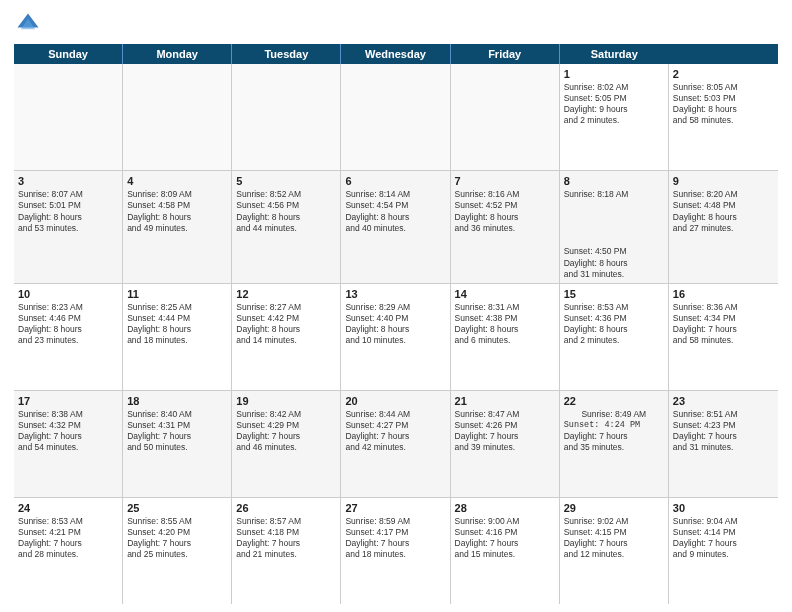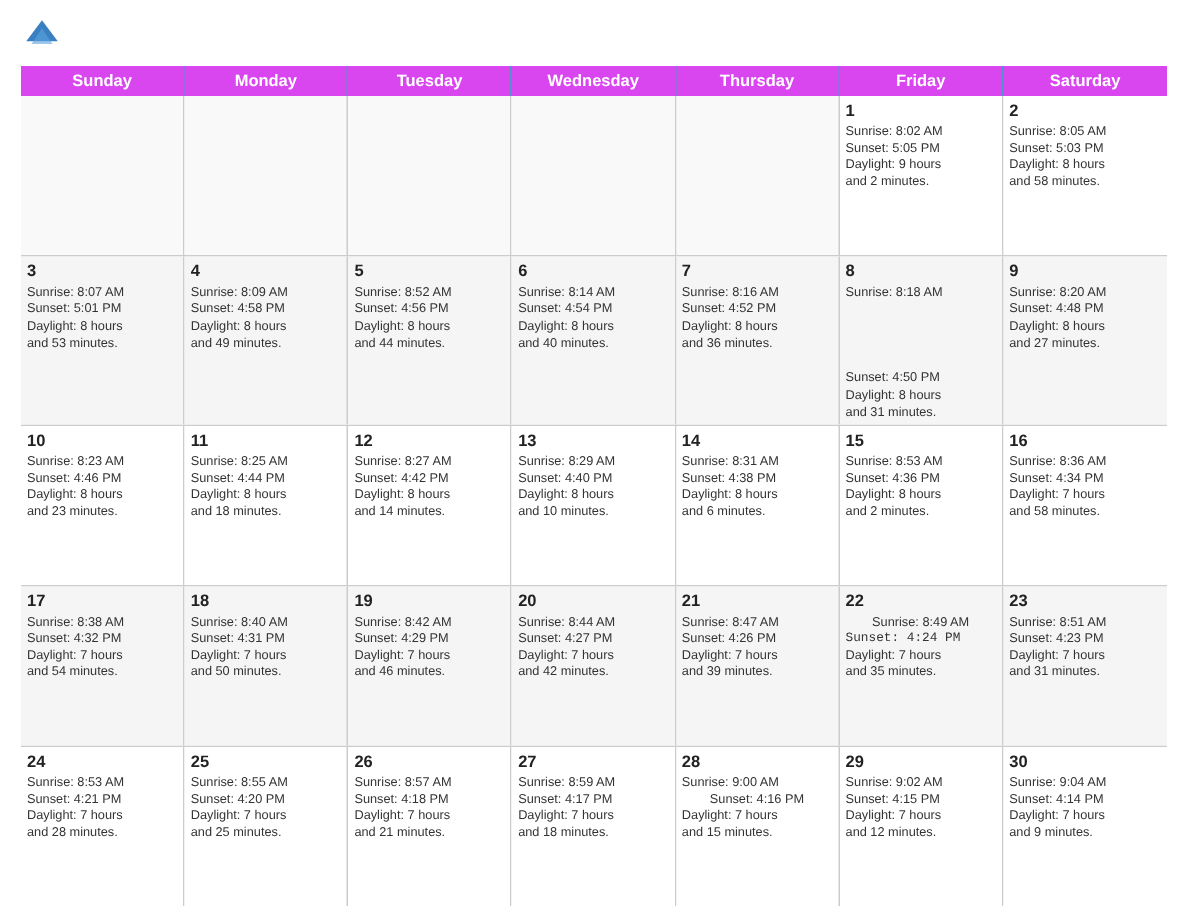--- a/index.html
+++ b/index.html
@@ -54,21 +54,21 @@
       color: #444;
     }
     .calendar {
       flex: 1;
       display: flex;
       flex-direction: column;
     }
     .cal-header {
       display: grid;
       grid-template-columns: repeat(7, 1fr);
-      background: #d946ef;
+      background: #0c4a6e;
     }
     .cal-header-cell {
       color: #fff;
       font-size: 11px;
       font-weight: bold;
       text-align: center;
       padding: 4px 2px;
       border-right: 1px solid #5590cc;
     }
     .cal-header-cell:last-child { border-right: none; }
@@ -130,21 +130,20 @@
       <h2></h2>
     </div>
   </div>
 
   <div class="calendar">
     <div class="cal-header" id="cal-header">
         <div class="cal-header-cell">Sunday</div>
         <div class="cal-header-cell">Monday</div>
         <div class="cal-header-cell">Tuesday</div>
         <div class="cal-header-cell">Wednesday</div>
-        <div class="cal-header-cell">Thursday</div>
         <div class="cal-header-cell">Friday</div>
         <div class="cal-header-cell">Saturday</div>
       </div>
     <div class="cal-body" id="cal-body">
         <div class="cal-row">
           <div class="cal-cell empty"></div>
           <div class="cal-cell empty"></div>
           <div class="cal-cell empty"></div>
           <div class="cal-cell empty"></div>
           <div class="cal-cell empty"></div>
@@ -341,21 +340,21 @@
           <div class="cal-cell">
             <span class="day-num">27</span>
             <span style="display: block;">Sunrise: 8:59 AM</span>
             <span style="display: block;">Sunset: 4:17 PM</span>
             <span style="display: block;">Daylight: 7 hours</span>
             <span style="display: block;">and 18 minutes.</span>
           </div>
           <div class="cal-cell">
             <span class="day-num">28</span>
             <span style="display: block;">Sunrise: 9:00 AM</span>
-            <span style="display: block; text-align: center;">Sunset: 4:16 PM</span>
+            <span style="display: block;">Sunset: 4:16 PM</span>
             <span style="display: block;">Daylight: 7 hours</span>
             <span style="display: block;">and 15 minutes.</span>
           </div>
           <div class="cal-cell">
             <span class="day-num">29</span>
             <span style="display: block;">Sunrise: 9:02 AM</span>
             <span style="display: block;">Sunset: 4:15 PM</span>
             <span style="display: block;">Daylight: 7 hours</span>
             <span style="display: block;">and 12 minutes.</span>
           </div>

